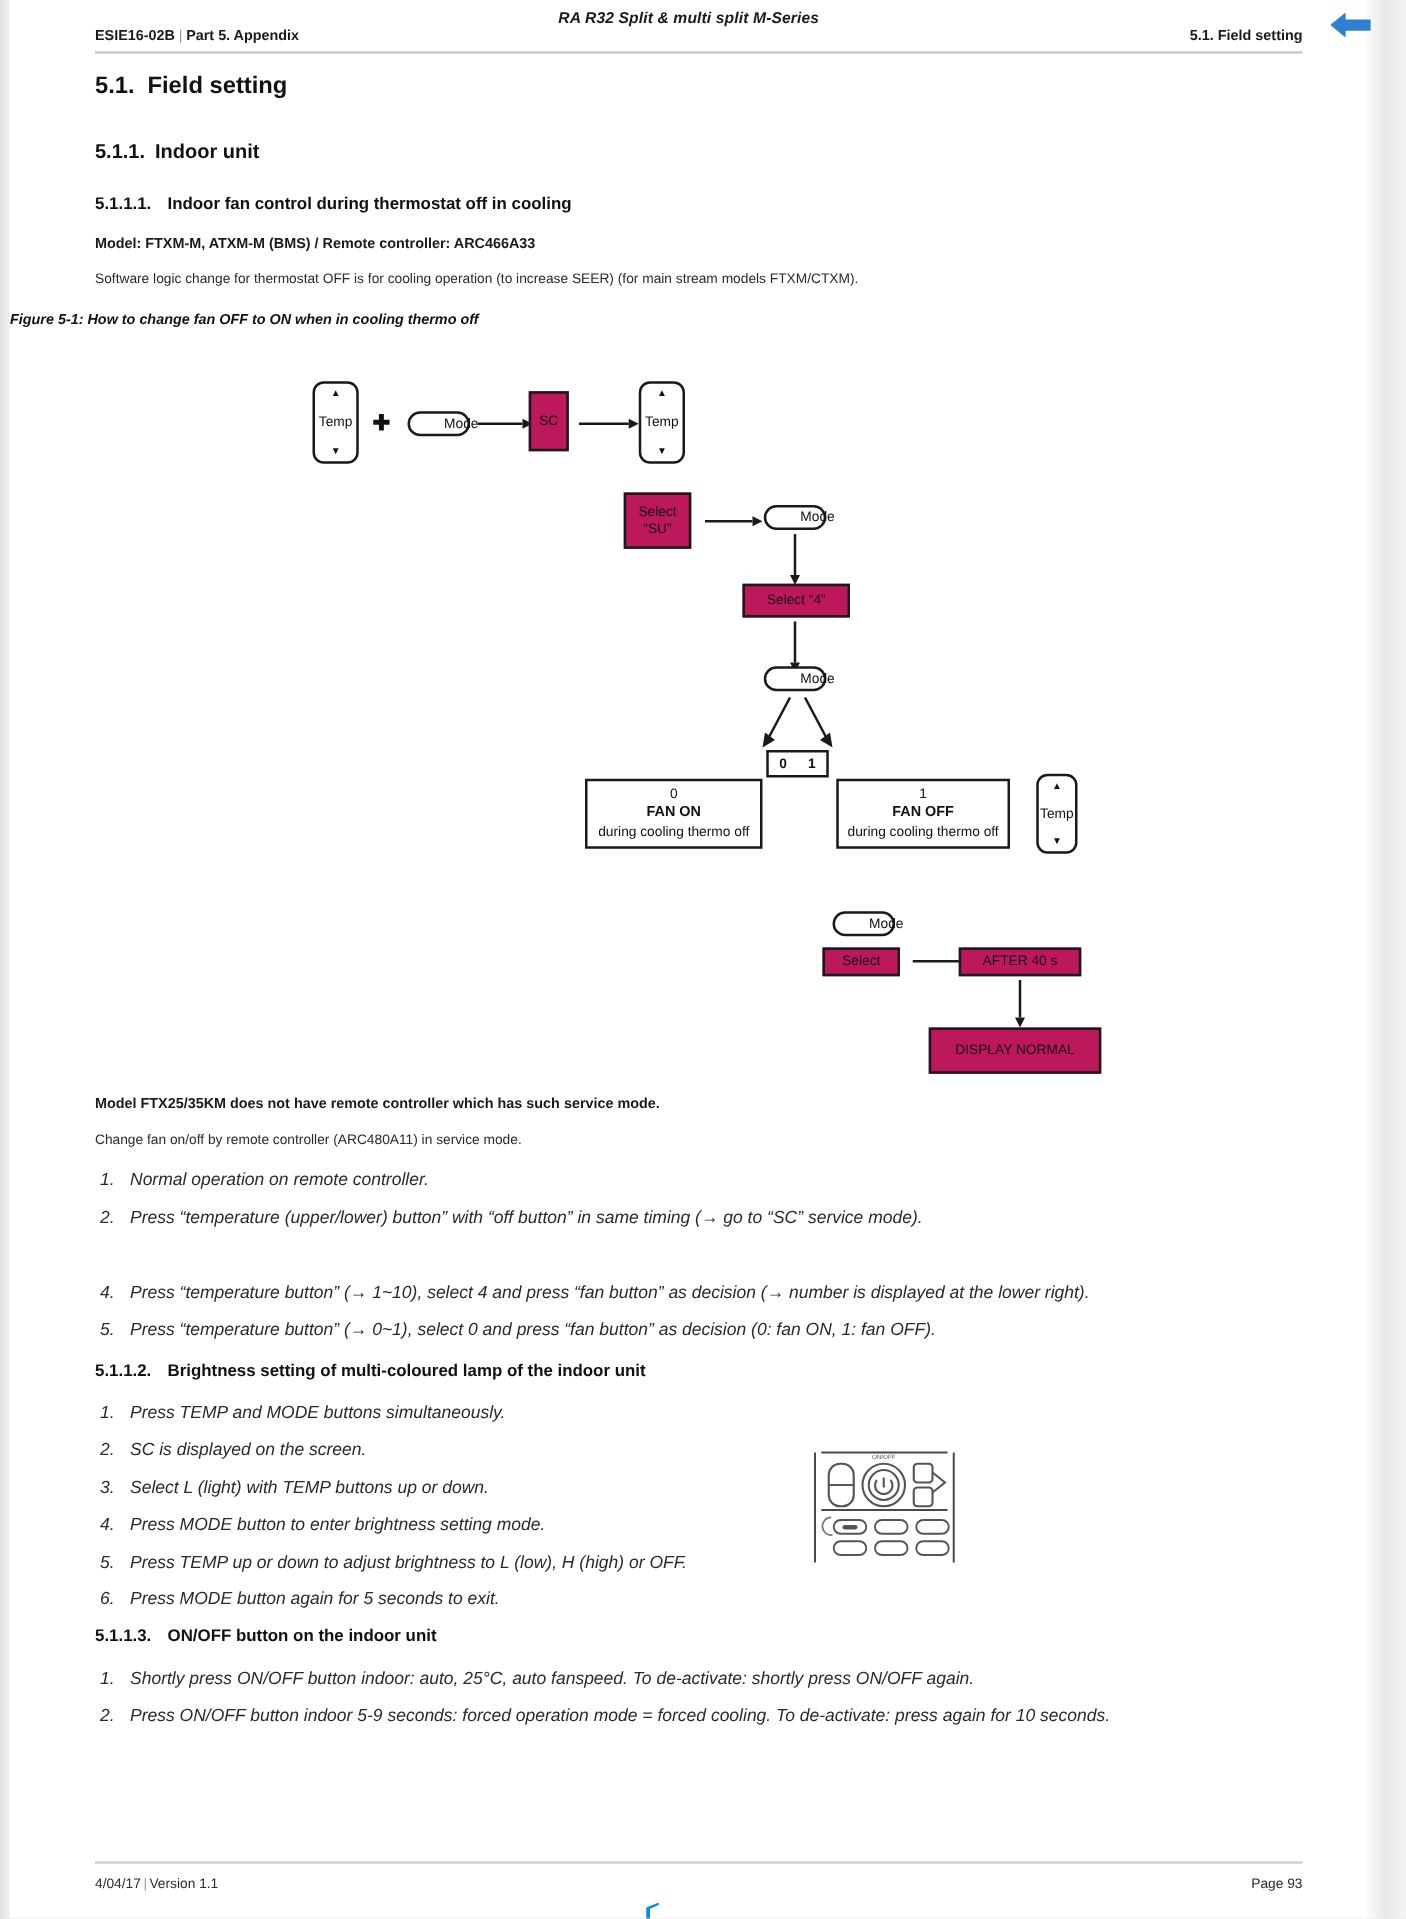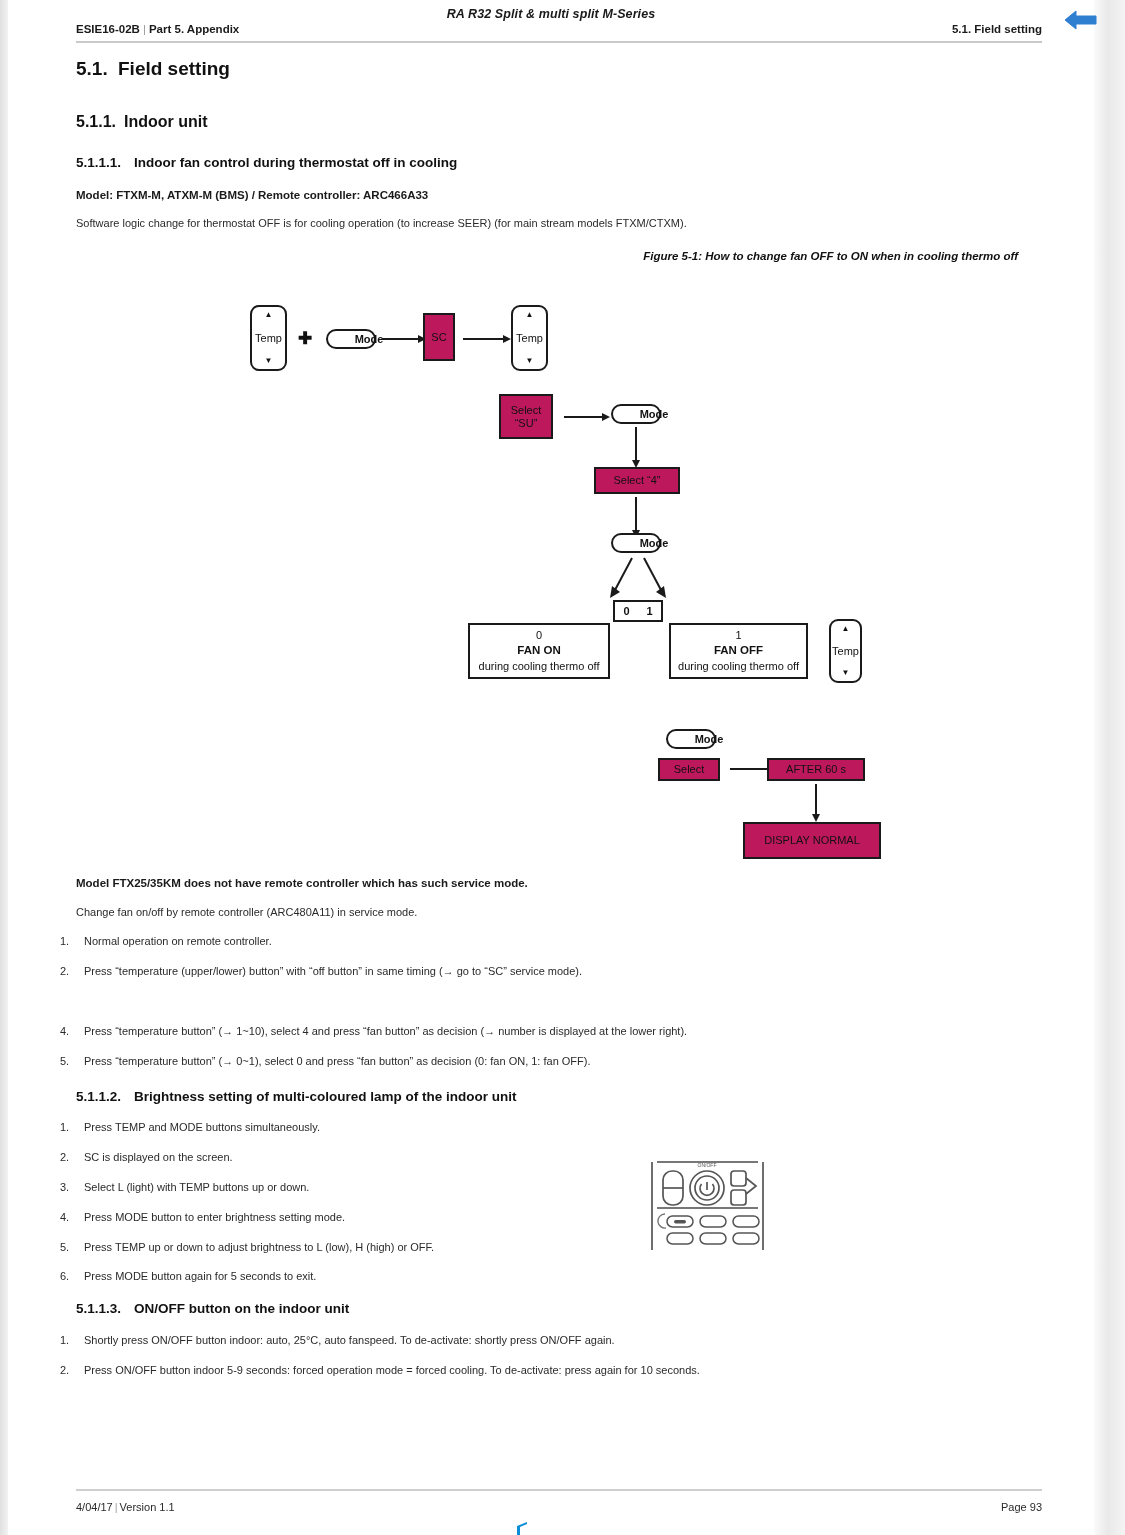--- a/index.html
+++ b/index.html
@@ -76,48 +76,49 @@
   .bold-line {
     position: absolute; left: 68px;
     font-size: 11.5px; font-weight: bold; color: #1a1a1a;
   }
   .para {
     position: absolute; left: 68px;
     font-size: 11px; color: #2a2a2a;
   }
   .figcap {
     position: absolute; top: 250px; left: 0; width: 1010px;
-    text-align: right;
+    text-align: left;
     font-size: 11.5px; font-weight: bold; font-style: italic; color: #111;
   }
   .li {
-    position: absolute; left: 52px;
-    font-size: 11px; color: #2a2a2a;
+    position: absolute; left: 72px;
+    font-size: 14px; color: #2a2a2a;
     white-space: nowrap;
+    font-style: italic;
   }
   .li .mk { display: inline-block; width: 24px; }
 
   
   .dg { position: absolute; }
   .rect {
     position: absolute;
     border: 2px solid #1a1a1a;
     background: #be185d;
     display: flex; align-items: center; justify-content: center;
     text-align: center;
     font-size: 11px; color: #111;
     line-height: 1.18;
   }
   .pill {
     position: absolute;
     border: 2px solid #1a1a1a;
     border-radius: 11px;
     background: #fff;
     display: flex; align-items: center; justify-content: center;
-    font-size: 11px; font-weight: bold; color: #111; padding-left: 36px;
+    font-size: 11px; font-weight: normal; color: #111; padding-left: 36px;
   }
   .tempbtn {
     position: absolute;
     border: 2px solid #1a1a1a;
     border-radius: 9px;
     background: #fff;
     display: flex; flex-direction: column;
     align-items: center; justify-content: space-between;
     padding: 4px 0 4px 0;
     font-size: 11px; color: #111;
@@ -301,21 +302,21 @@
 
       <div class="pill" style="left:658px;top:729px;width:50px;height:20px">Mode</div>
 
       <div class="rect" style="left:650px;top:758px;width:62px;height:23px">Select</div>
 
       <svg class="arrow-h" style="left:722px;top:764px;width:46px;height:10px" viewBox="0 0 46 10">
         <line x1="0" y1="5" x2="38" y2="5" stroke="#1a1a1a" stroke-width="2"></line>
         <polygon points="38,1 46,5 38,9" fill="#1a1a1a"></polygon>
       </svg>
 
-      <div class="rect" style="left:759px;top:758px;width:98px;height:23px">AFTER 60 s</div>
+      <div class="rect" style="left:759px;top:758px;width:98px;height:23px">AFTER 40 s</div>
 
       <svg class="arrow-v" style="left:803px;top:784px;width:10px;height:38px" viewBox="0 0 10 38">
         <line x1="5" y1="0" x2="5" y2="30" stroke="#1a1a1a" stroke-width="2"></line>
         <polygon points="1,30 9,30 5,38" fill="#1a1a1a"></polygon>
       </svg>
 
       <div class="rect" style="left:735px;top:822px;width:138px;height:37px">DISPLAY NORMAL</div>
     </div>
 
     <div class="bold-line" style="top:877px">Model FTX25/35KM does not have remote controller which has such service mode.</div>

